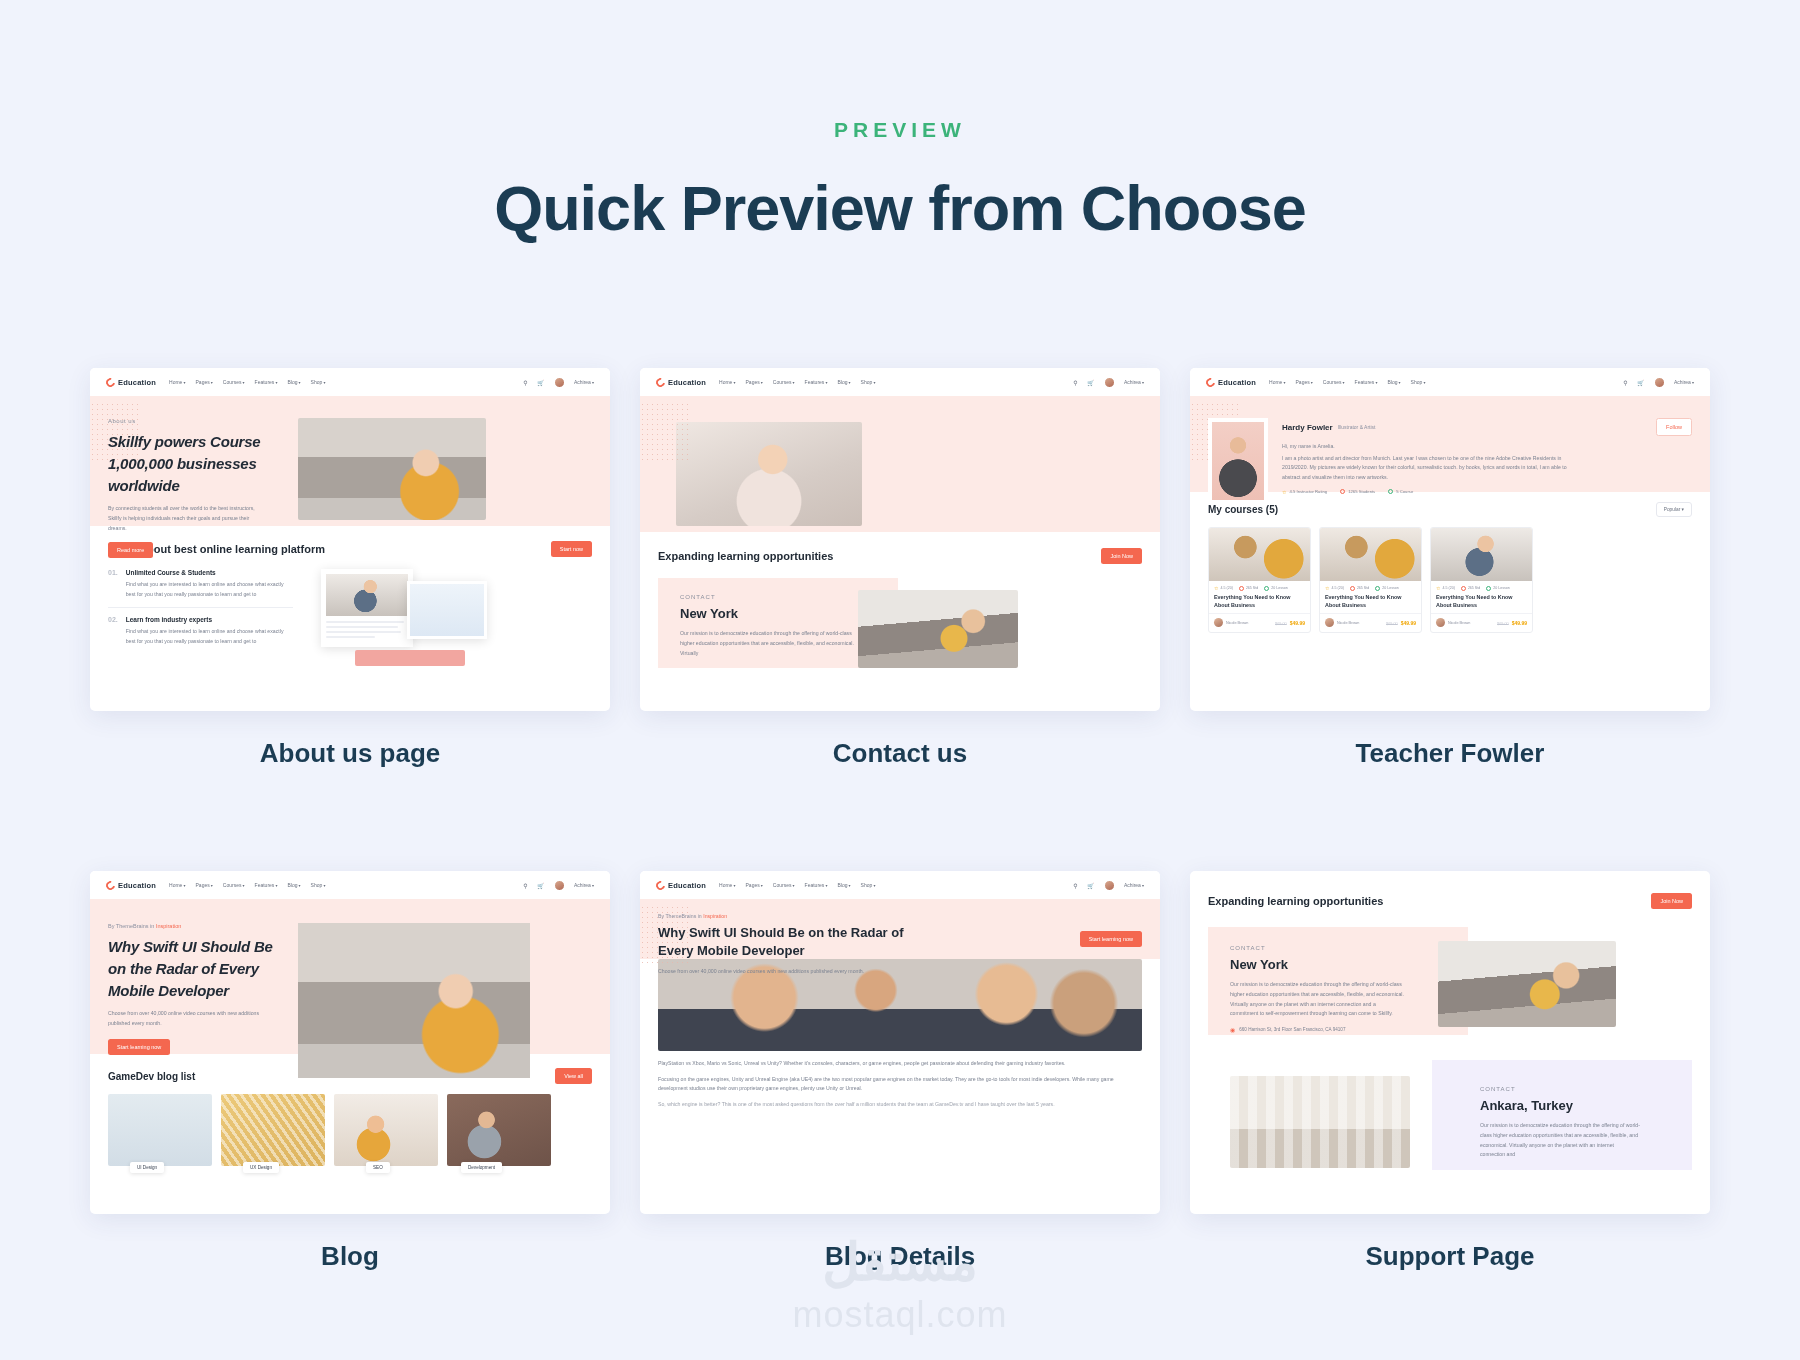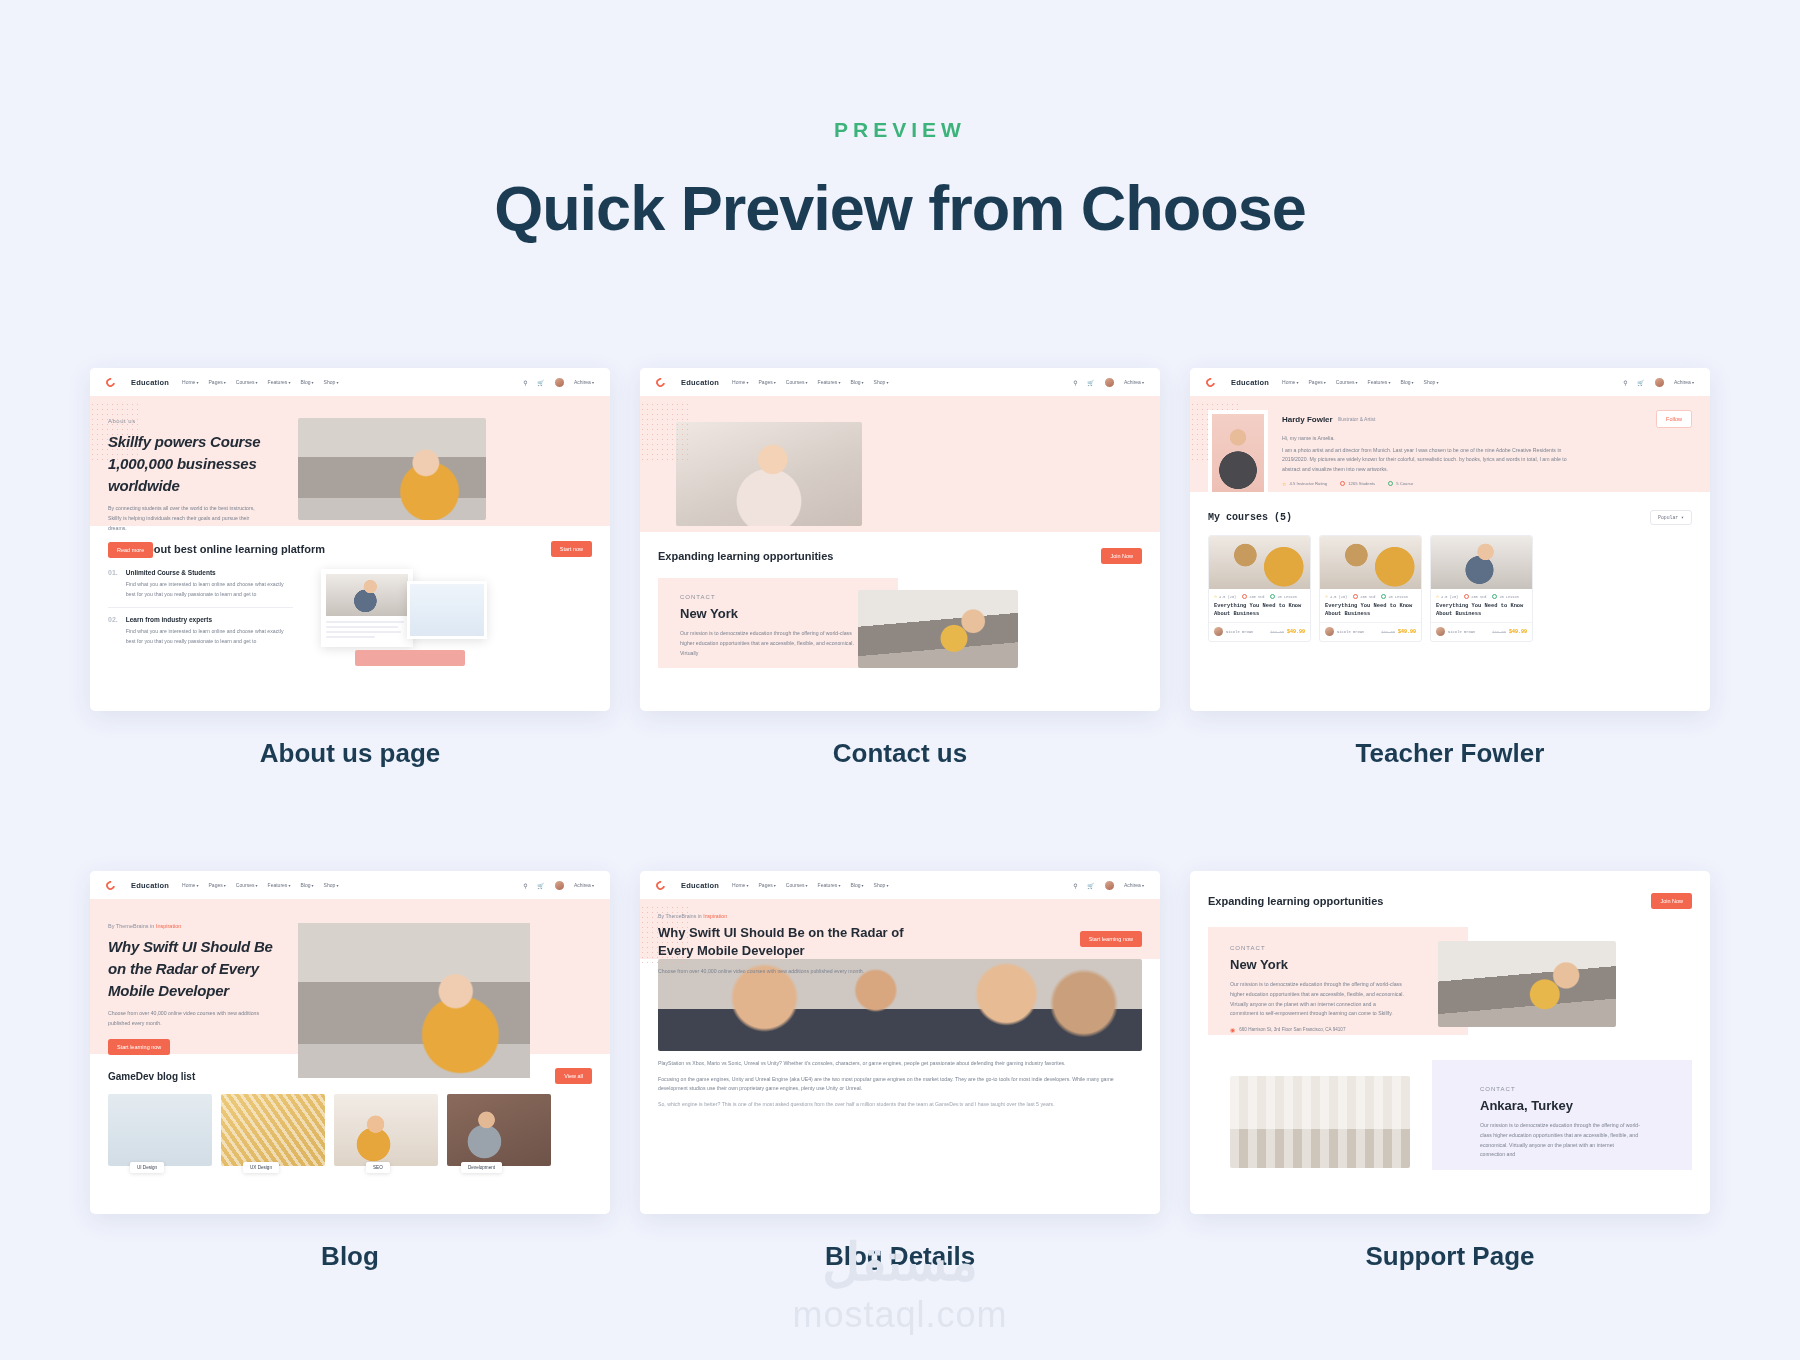--- a/index.html
+++ b/index.html
@@ -50,21 +50,21 @@
     margin-top: 27px;
   }
 
   
   .mini-nav {
     height: 28px; background: #fff;
     display: flex; align-items: center;
     padding: 0 16px;
     position: relative; z-index: 3;
   }
-  .brand { display: flex; align-items: center; gap: 16px; margin-right: 13px; }
+  .brand { display: flex; align-items: center; gap: 3px; margin-right: 13px; }
   .brand-mark {
     width: 9px; height: 9px; border: 2px solid #f4674f;
     border-radius: 50%; border-right-color: transparent;
     transform: rotate(-35deg);
   }
   .brand-name { font-size: 7.5px; font-weight: 700; color: #24313f; letter-spacing: .2px; }
   .nav-links { display: flex; gap: 10px; align-items: center; }
   .nav-link { font-size: 5px; color: #6b7280; white-space: nowrap; }
   .nav-link::after { content: " \25BE"; font-size: 4px; }
   .nav-tools { margin-left: auto; display: flex; align-items: center; gap: 9px; }
@@ -382,21 +382,21 @@
           <span class="nav-link">Shop</span>
         </div>
         <div class="nav-tools">
           <span class="ico">⚲</span>
           <span class="ico">🛒</span>
           <span class="avatar-sm"></span>
           <span class="user-name">Achirea</span>
         </div>
       </div>
 
-      <div class="hero" style="height:96px;padding:14px 18px 0;display:flex;">
+      <div class="hero" style="height:96px;padding:22px 18px 0;display:flex;">
         <span class="dots"></span>
         <div style="width:60px;height:86px;background:#fff;padding:4px;z-index:2;">
           <div class="photo ph-man-red" style="width:100%;height:100%;"></div>
         </div>
         <div style="flex:1;margin-left:14px;z-index:2;">
           <div style="display:flex;align-items:center;">
             <span style="font-size:8px;font-weight:700;color:#222b36;">Hardy Fowler</span>
             <span style="font-size:5px;color:#8b90a0;margin-left:5px;">Illustrator &amp; Artist</span>
             <span class="btn ghost" style="margin-left:auto;">Follow</span>
           </div>
@@ -412,21 +412,21 @@
                 <span>1265 Students</span>
               </span>
             <span class="stat">
                 <span class="dot-ic" style="color:#3cb37a"></span>
                 <span>5 Course</span>
               </span>
           </div>
         </div>
       </div>
 
-      <div class="sec" style="padding-top:18px;font-family:Liberation Mono, monospace;">
+      <div class="sec" style="padding-top:10px;">
         <div style="display:flex;align-items:center;">
           <div style="font-size:10px;color:#222b36;font-weight:700;">My courses (5)</div>
           <div class="sel" style="margin-left:auto;">Popular</div>
         </div>
         <div style="display:flex;gap:8px;margin-top:10px;">
           <div class="course-card">
             <div class="course-thumb photo ph-kid"></div>
             <div class="meta-row">
               <span class="meta">
                   <span class="star">☆</span>

